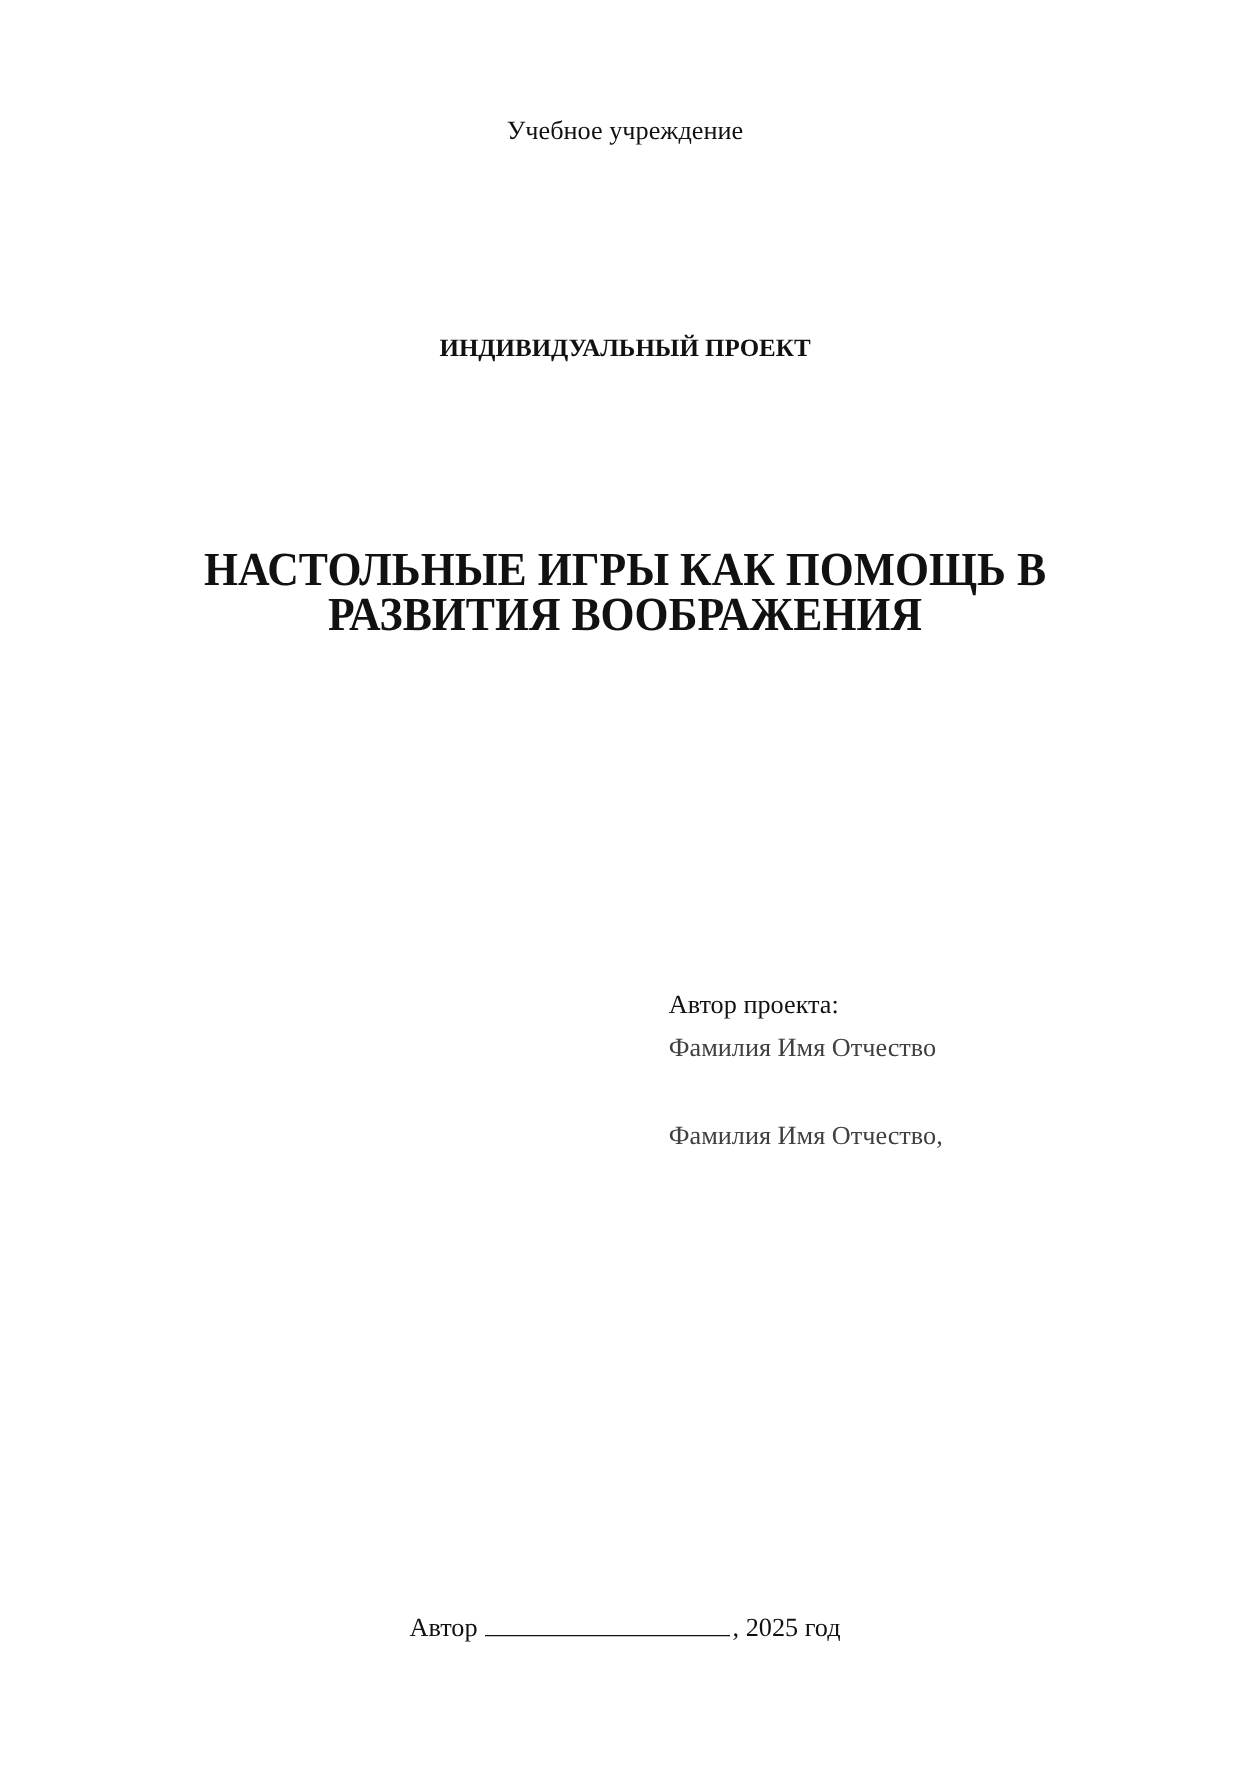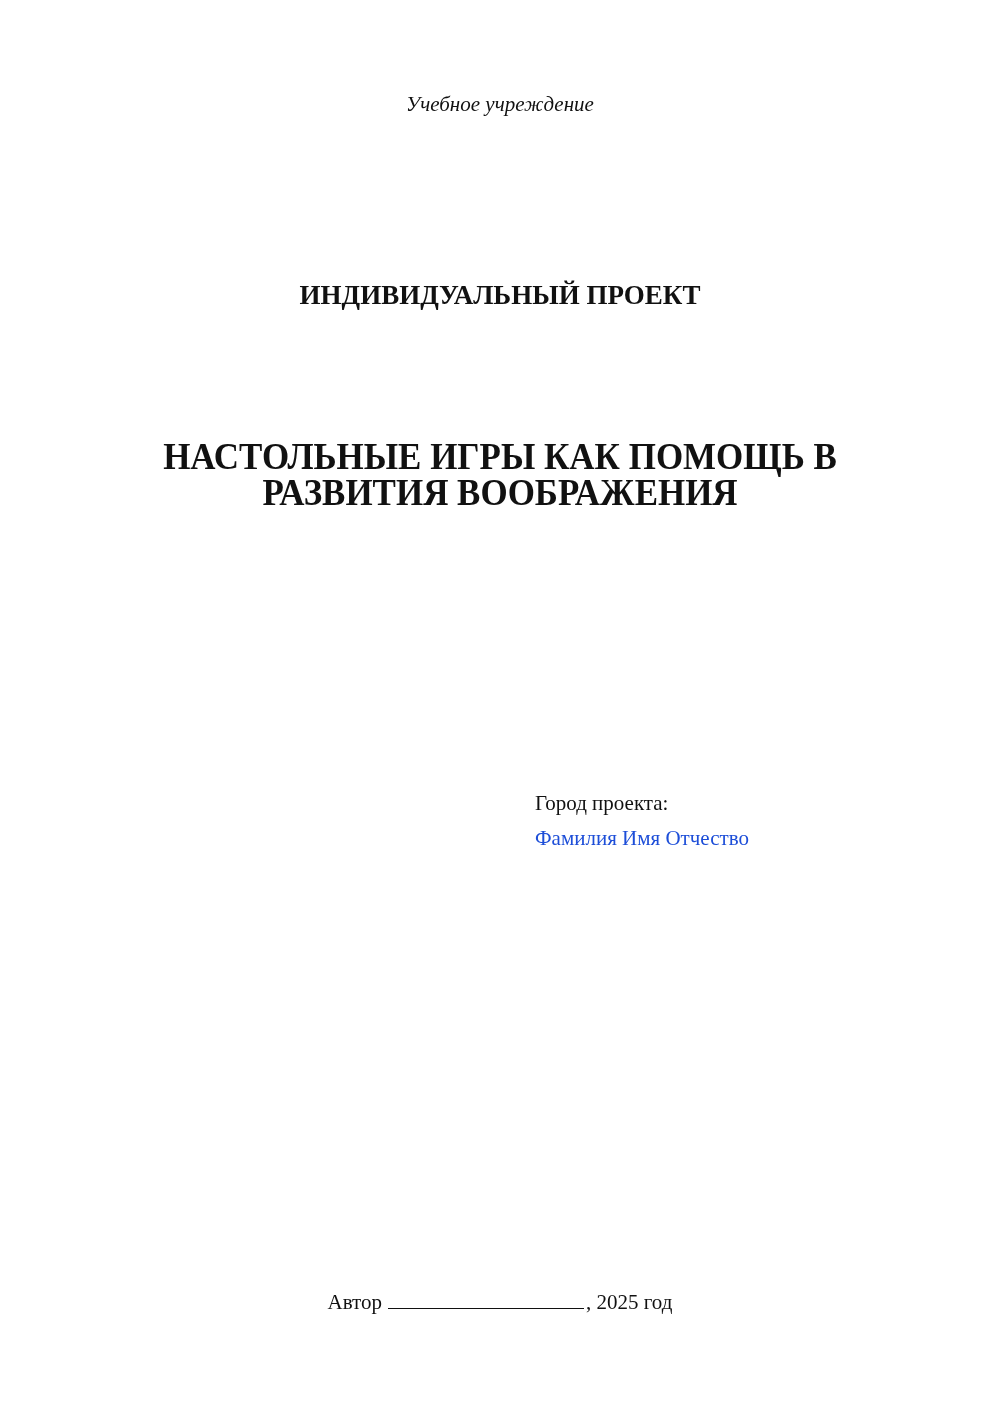--- a/index.html
+++ b/index.html
@@ -1,47 +1,48 @@
 <!DOCTYPE html>
 <html><head>
   <meta charset="utf-8">
   <style>
     html, body { margin: 0; padding: 0; background: #ffffff; }
     body { width: 1000px; height: 1414px; position: relative; overflow: hidden;
            font-family: "Liberation Serif", "DejaVu Serif", serif; color: #111; }
     .abs { position: absolute; }
     .center { left: 0; width: 1000px; text-align: center; }
-    .institution { top: 92px; font-size: 21px; font-style: italic; }
-    .project-type { top: 280px; font-size: 27px; font-weight: bold; }
+    .institution { top: 92px; font-size: 21px; }
+    .project-type { top: 268px; font-size: 20px; font-weight: bold; }
     .title { top: 438px; font-size: 38px; font-weight: bold; line-height: 36px;
              transform: scaleX(0.92); transform-origin: center; }
     .info { left: 535px; width: 420px; font-size: 21px; line-height: 35px; }
     .info .label { color: #111; }
-    .info .placeholder { color: #1d4ed8; }
+    .info .placeholder { color: #404040; }
     .author-block { top: 786px; }
     .supervisor-block { top: 891px; }
     .footer { top: 1288px; font-size: 21px; }
     .blank { display: inline-block; width: 196px; border-bottom: 1.5px solid #111;
              height: 20px; vertical-align: baseline; margin: 0 2px 0 6px; }
   </style>
 </head>
 <body>
 
 <div class="abs center institution">Учебное учреждение</div>
 
 <div class="abs center project-type">ИНДИВИДУАЛЬНЫЙ ПРОЕКТ</div>
 
 <div class="abs center title">
   <div>НАСТОЛЬНЫЕ ИГРЫ КАК ПОМОЩЬ В</div>
   <div>РАЗВИТИЯ ВООБРАЖЕНИЯ</div>
 </div>
 
 <div class="abs info author-block">
-  <div class="label">Город проекта:</div>
+  <div class="label">Автор проекта:</div>
   <div class="placeholder">Фамилия Имя Отчество</div>
 </div>
 
 <div class="abs info supervisor-block">
+  <div class="placeholder">Фамилия Имя Отчество,</div>
 </div>
 
 <div class="abs center footer">
   <span>Автор</span><span class="blank"></span><span>, 2025 год</span>
 </div>
 
 </body></html>

